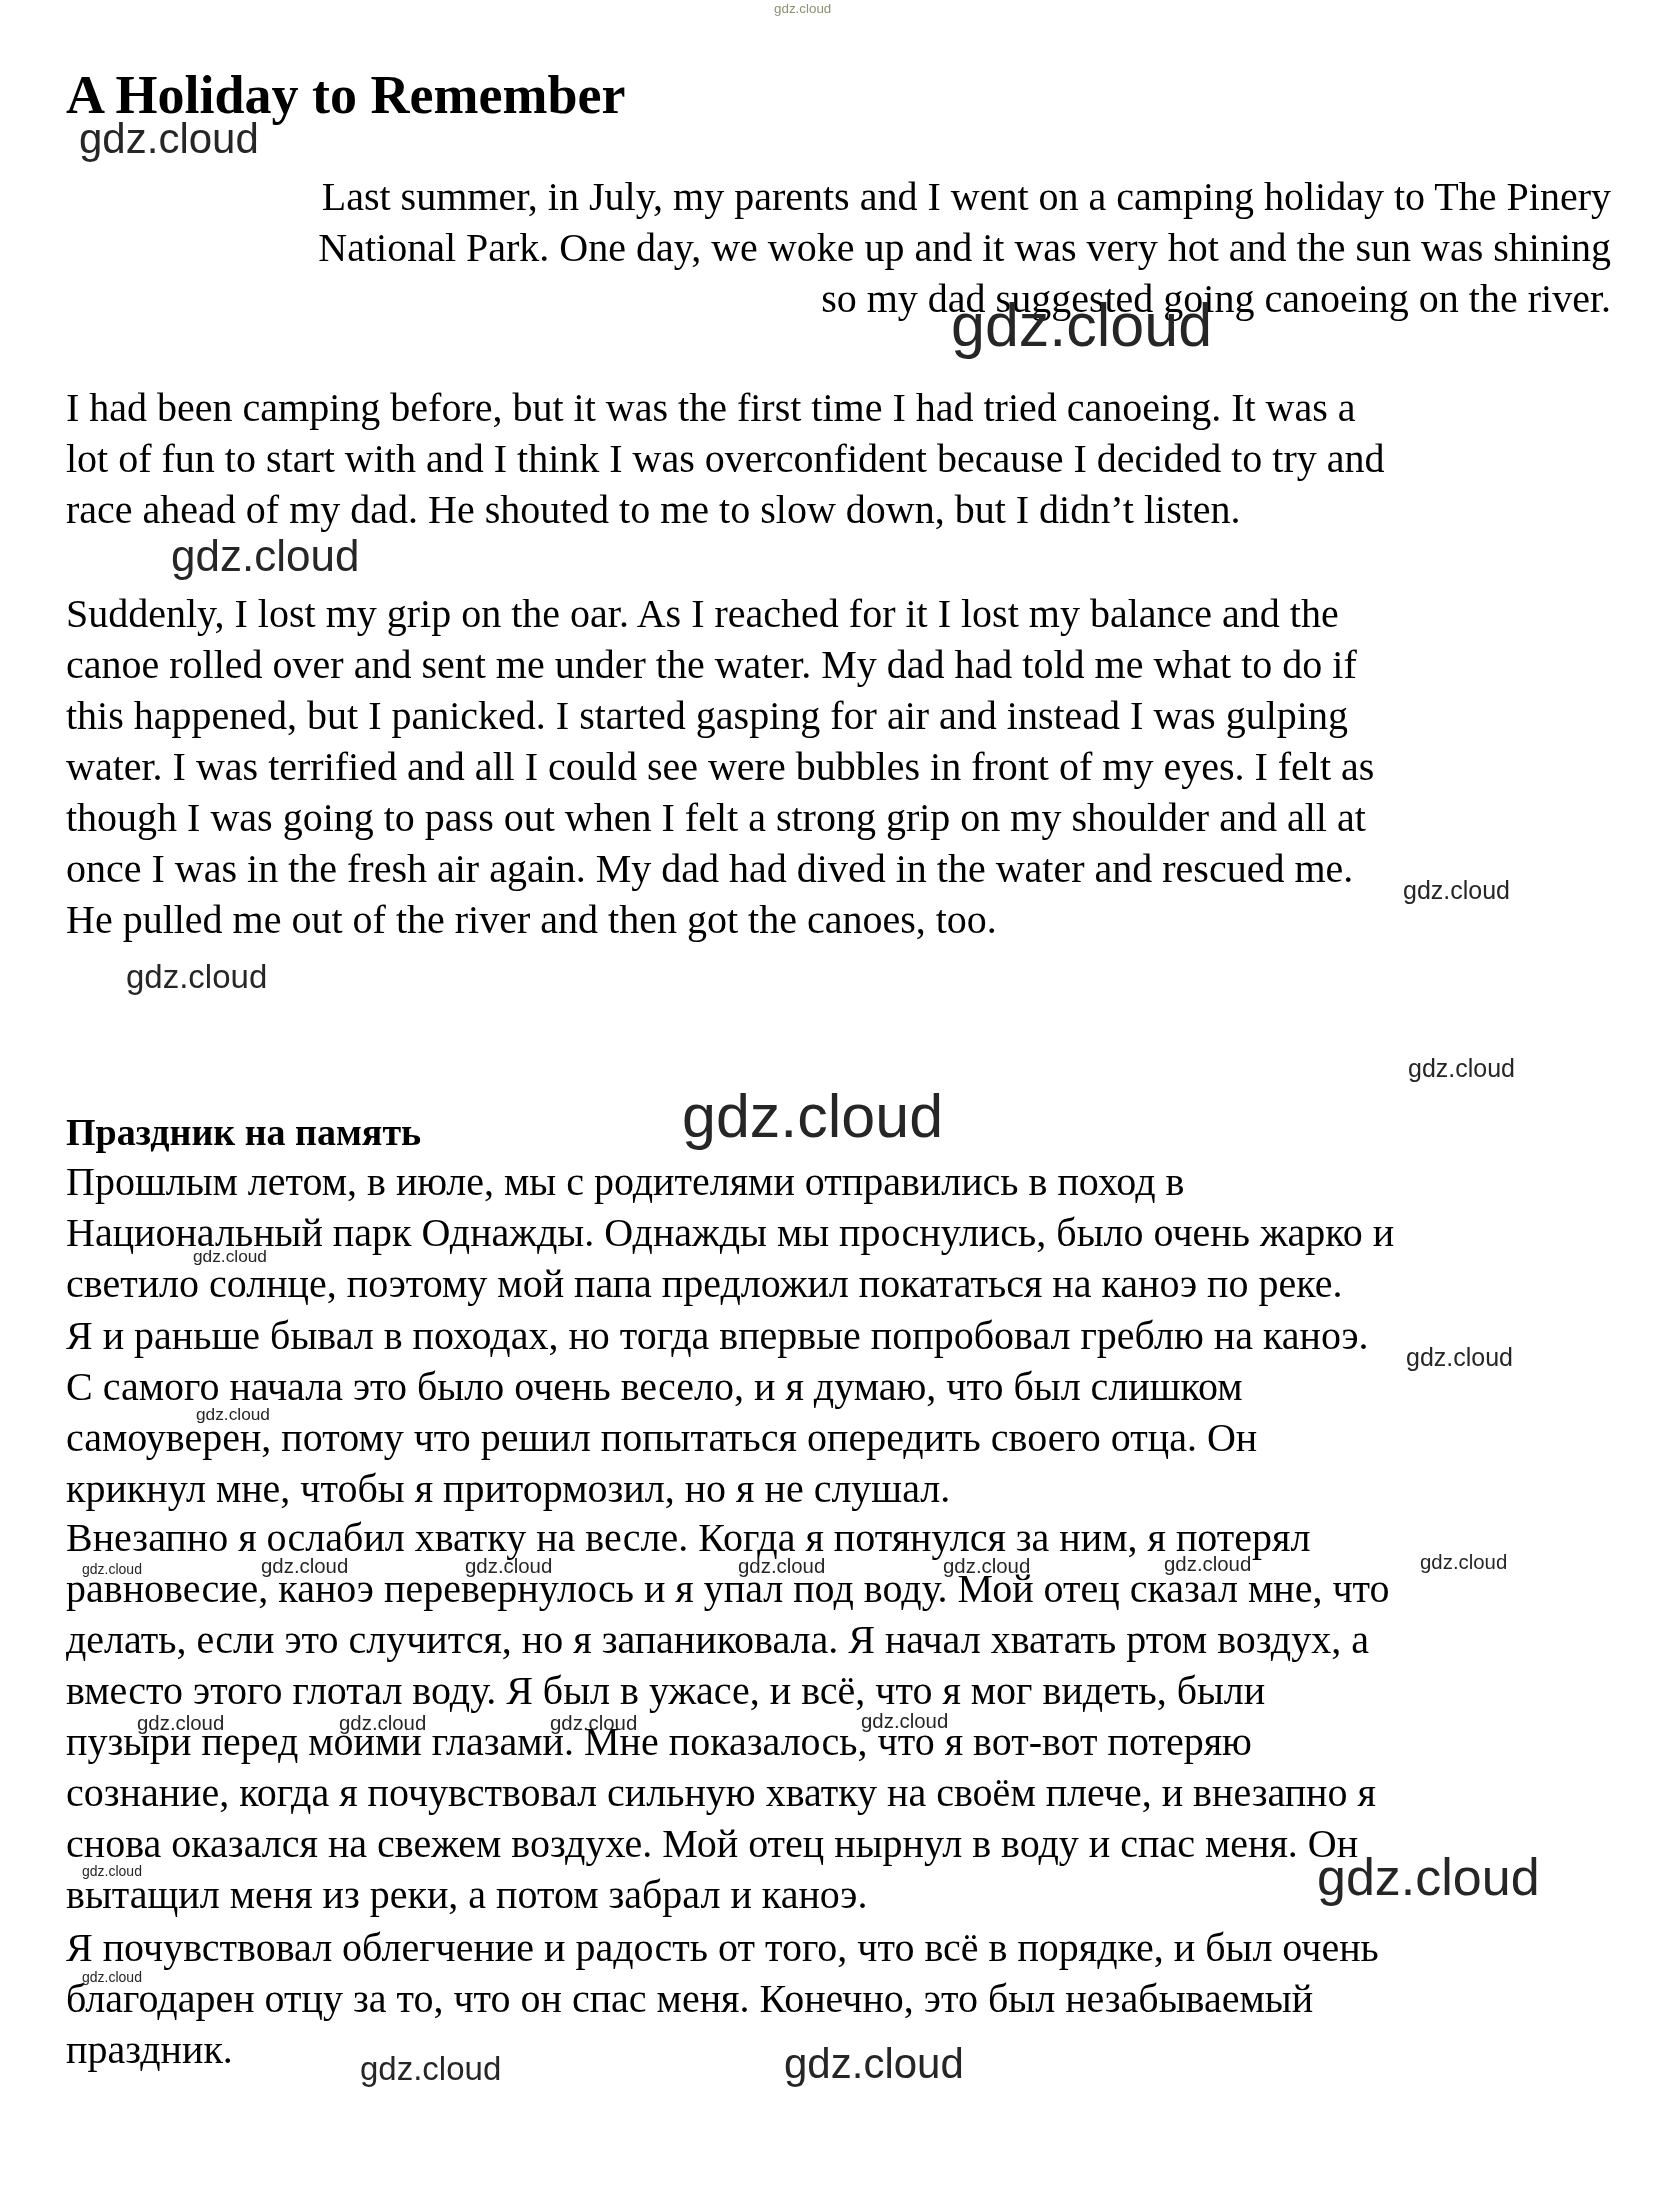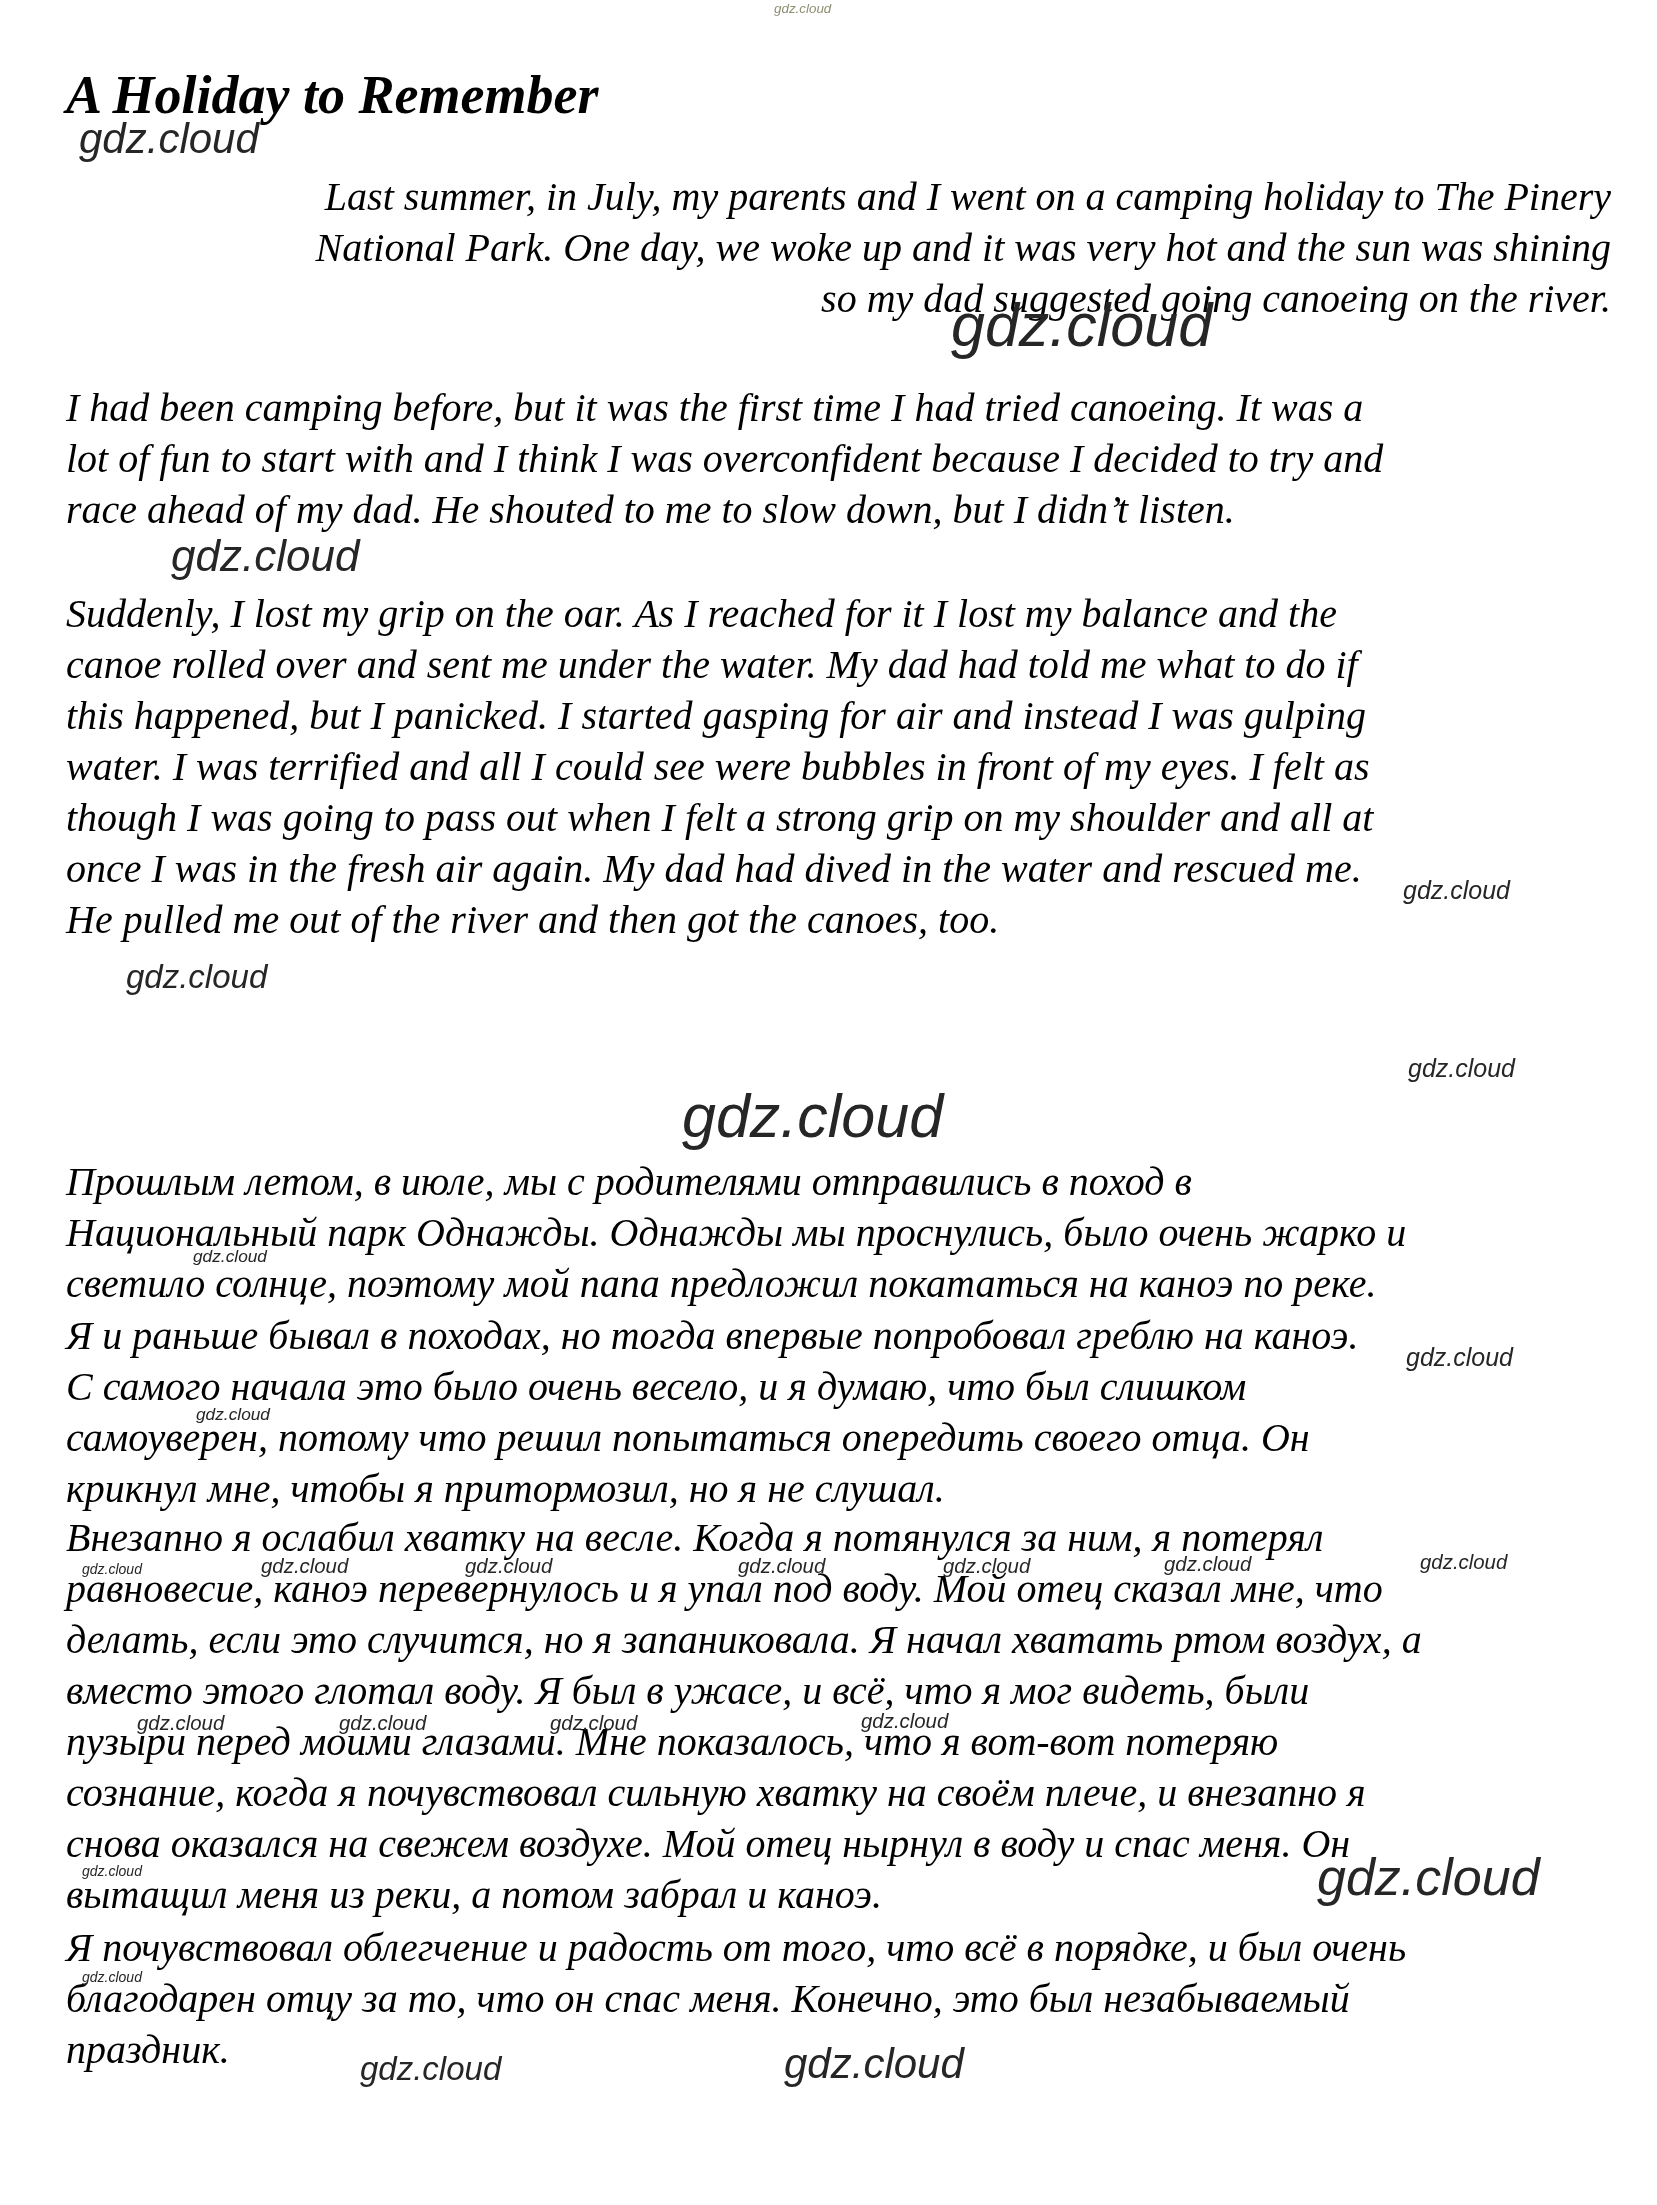--- a/index.html
+++ b/index.html
@@ -4,21 +4,20 @@
 <style>
   html, body { margin: 0; padding: 0; background: #ffffff; }
   .page {
     position: relative;
     width: 1658px;
     height: 2205px;
     background: #ffffff;
     font-family: "Liberation Serif", serif;
     color: #000000;
     overflow: hidden;
-    font-style: italic;
   }
   .title {
     position: absolute;
     left: 66px;
     font-weight: bold;
     font-size: 54px;
     line-height: 47px;
     white-space: nowrap;
   }
   .para {
@@ -69,20 +68,21 @@
 once I was in the fresh air again. My dad had dived in the water and rescued me.
 He pulled me out of the river and then got the canoes, too.</div>
 
   <span class="wm" style="left:1403px; top:878px; font-size:25px;">gdz.cloud</span>
 
   <span class="wm" style="left:126px; top:960px; font-size:33px;">gdz.cloud</span>
 
 
   <span class="wm" style="left:1408px; top:1056px; font-size:25px;">gdz.cloud</span>
 
+  <h2 class="title" style="top:1109px; margin:0; font-size:38px;">Праздник на память</h2>
 
   <span class="wm" style="left:682px; top:1086px; font-size:61px;">gdz.cloud</span>
 
   <div class="para" style="top:1156px;">Прошлым летом, в июле, мы с родителями отправились в поход в
 Национальный парк Однажды. Однажды мы проснулись, было очень жарко и
 светило солнце, поэтому мой папа предложил покататься на каноэ по реке.</div>
 
   <span class="wm" style="left:193px; top:1248px; font-size:17.3px;">gdz.cloud</span>
 
   <div class="para" style="top:1310px;">Я и раньше бывал в походах, но тогда впервые попробовал греблю на каноэ.

